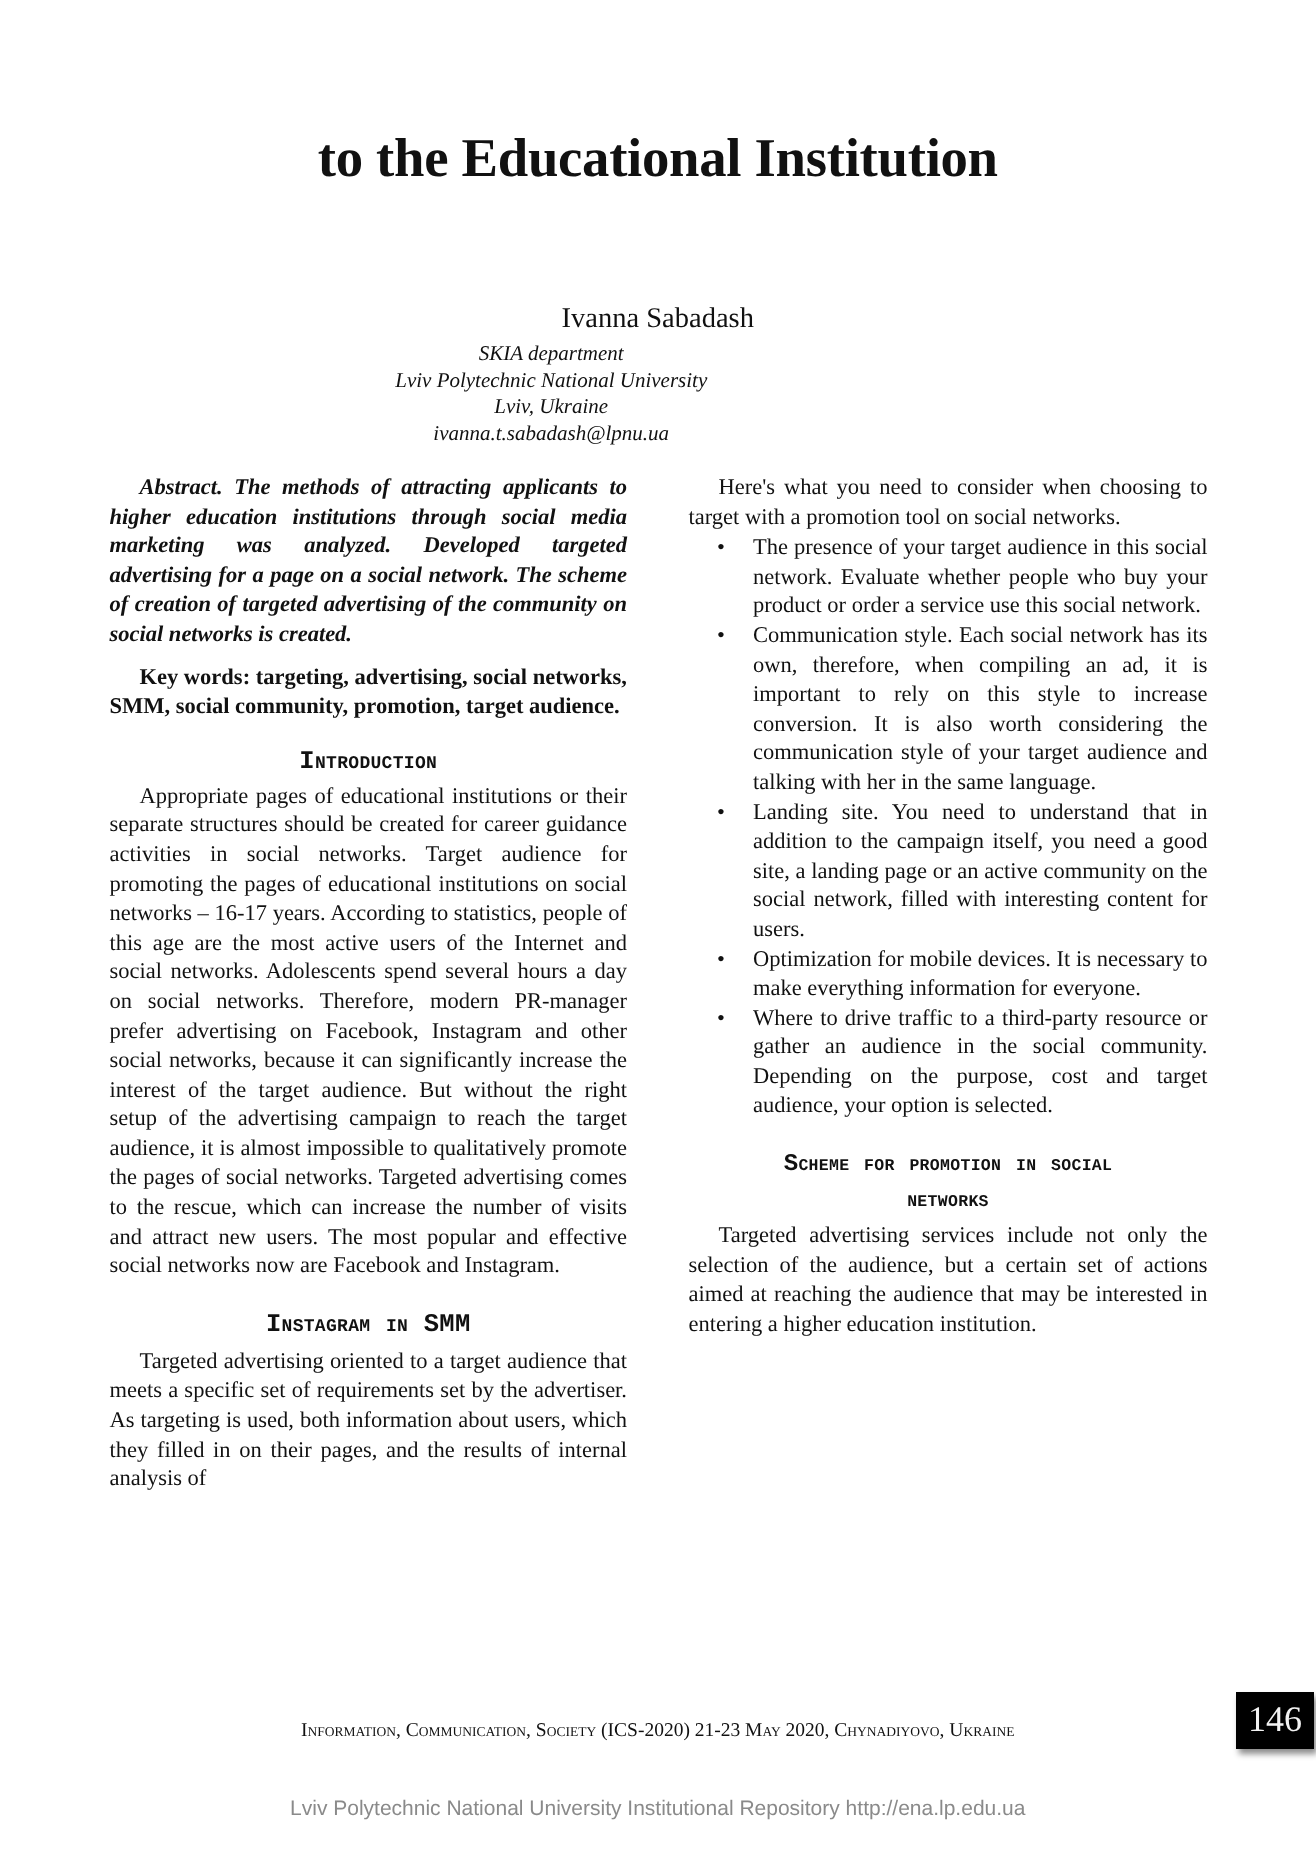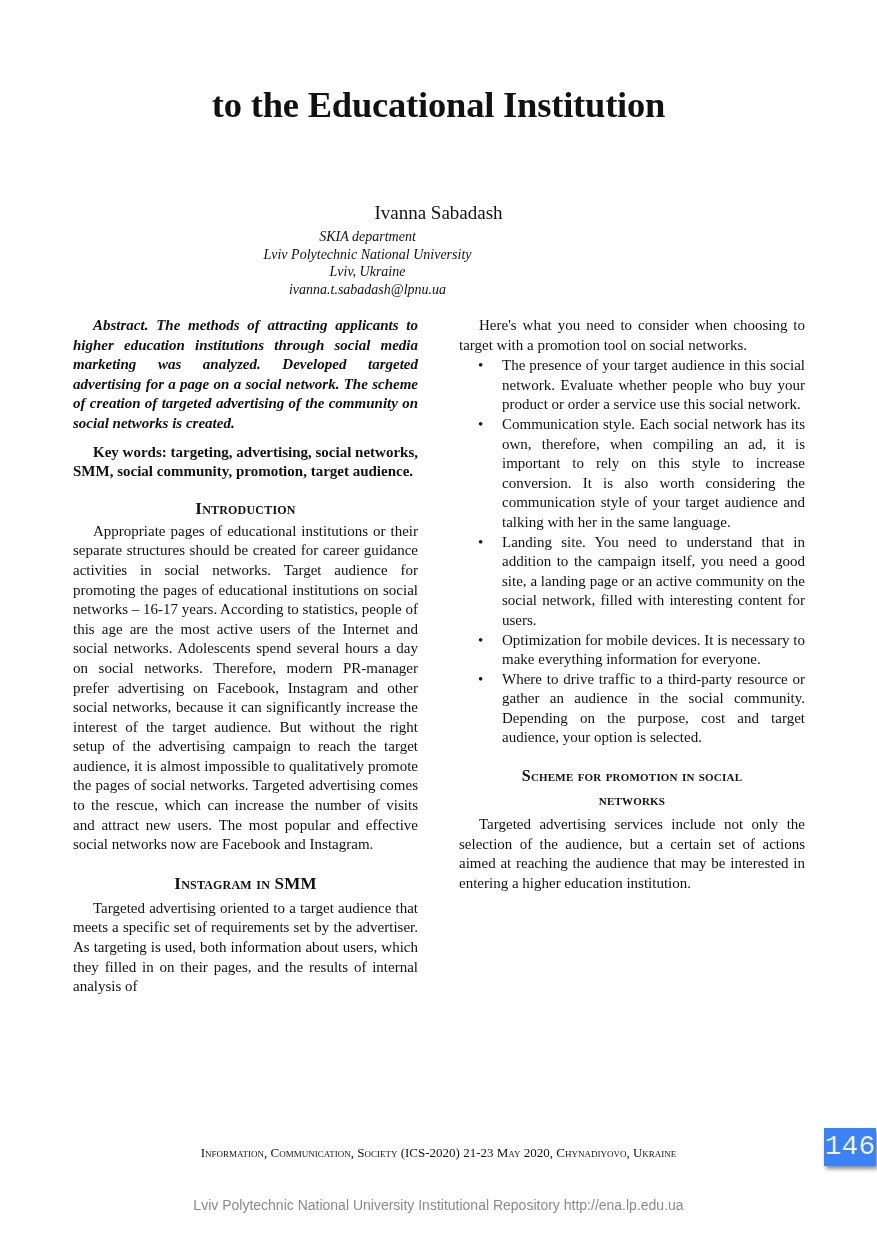--- a/index.html
+++ b/index.html
@@ -12,32 +12,32 @@
   .affil { position: absolute; left: 0; top: 228px; width: 735px; text-align: center;
            font-style: italic; font-size: 14px; line-height: 17.5px; }
   .col { position: absolute; top: 316px; font-size: 15px; line-height: 19.6px; text-align: justify; }
   .col.left { left: 73px; width: 345px; }
   .col.right { left: 459px; width: 346px; }
   .col p { margin: 0; }
   .indent { text-indent: 20px; }
   .abstract { font-weight: bold; font-style: italic; }
   .keywords { font-weight: bold; margin-top: 9px !important; }
   h2.sec { margin: 0; text-align: center; font-weight: bold; font-size: 17px; line-height: 22px;
-           font-variant: small-caps; letter-spacing: 0.2px; }
+           font-variant: small-caps; letter-spacing: 0.2px; font-family: Liberation Mono, monospace; }
   .sec-intro { margin-top: 16px !important; margin-bottom: 2px !important; }
   .sec-target { margin-top: 18px !important; margin-bottom: 4px !important; }
   .sec-scheme { margin-top: 16px !important; margin-bottom: 3px !important; font-size: 16px !important; line-height: 24px !important; }
   ul.bullets { margin: 1px 0 0 0; padding: 0 0 0 43px; list-style: none; }
   ul.bullets li { position: relative; }
   ul.bullets li::before { content: "\2022"; position: absolute; left: -24px; top: 0; font-size: 15px; }
   .footer-conf { position: absolute; left: 0; top: 1145px; width: 877px; text-align: center;
                  font-size: 13px; line-height: 16px; font-variant: small-caps; color: #111; }
   .page-num { position: absolute; left: 824px; top: 1128px; width: 52px; height: 38px;
-              background: #3b82f6; color: #f2f2f2; font-size: 28px; line-height: 38px; text-align: center;
-              box-shadow: 2px 3px 4px rgba(0,0,0,0.45); font-family: Liberation Mono, monospace; }
+              background: #000000; color: #f2f2f2; font-size: 24px; line-height: 38px; text-align: center;
+              box-shadow: 2px 3px 4px rgba(0,0,0,0.45); }
   .repo { position: absolute; left: 0; top: 1197px; width: 877px; text-align: center;
           font-family: "Liberation Sans", "DejaVu Sans", sans-serif; font-size: 14px; color: #8a8a8a; }
 </style>
 </head>
 <body>
 
 <div class="title">
   <div>to the Educational Institution</div>
 </div>
 

